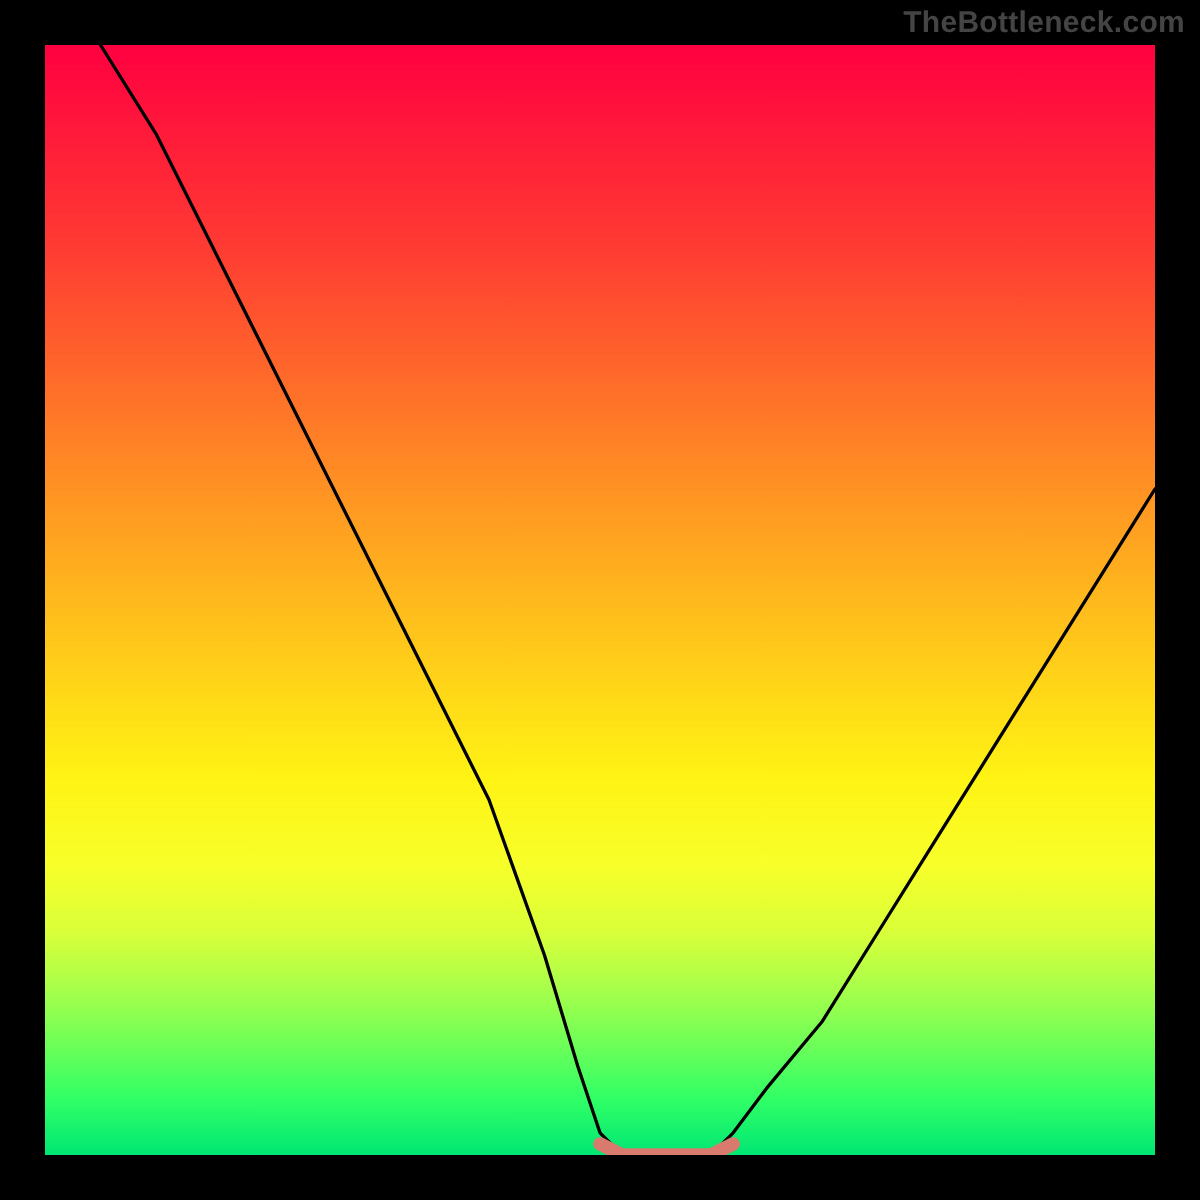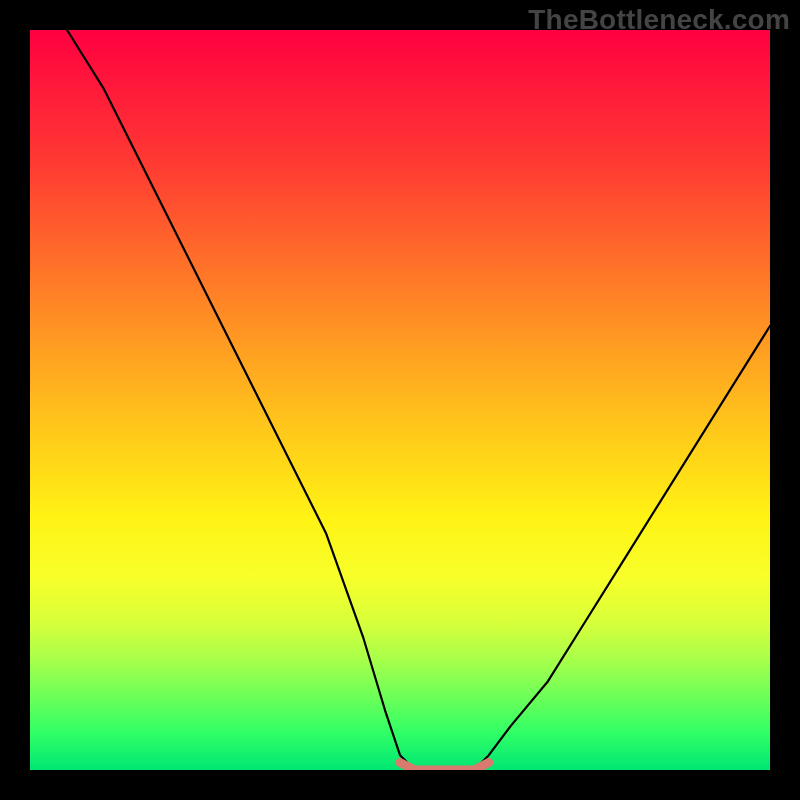--- a/index.html
+++ b/index.html
@@ -15,21 +15,21 @@
     position: relative;
     width: 800px;
     height: 800px;
     background: #000;
   }
   .watermark {
     position: absolute;
     top: 4px;
     right: 10px;
     color: #444;
-    font-size: 28px;
+    font-size: 20px;
     font-weight: 600;
     letter-spacing: 0.2px;
     user-select: none;
   }
   .plot {
     position: absolute;
     left: 30px;
     top: 30px;
     width: 740px;
     height: 740px;

